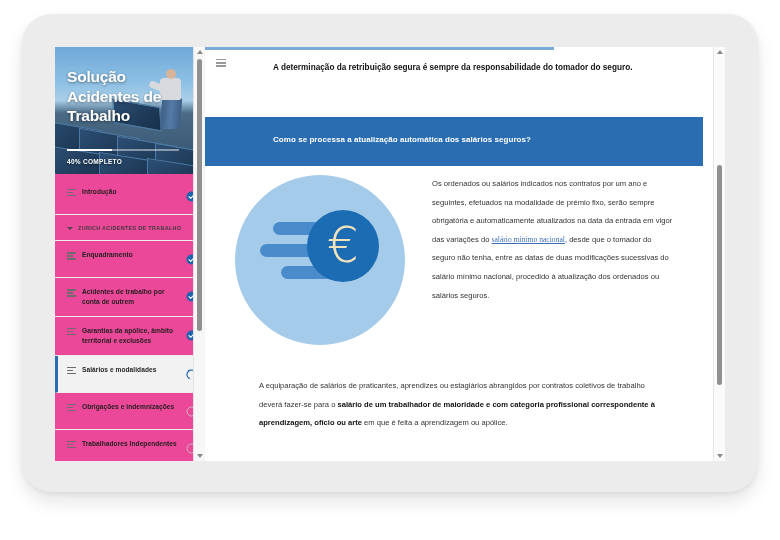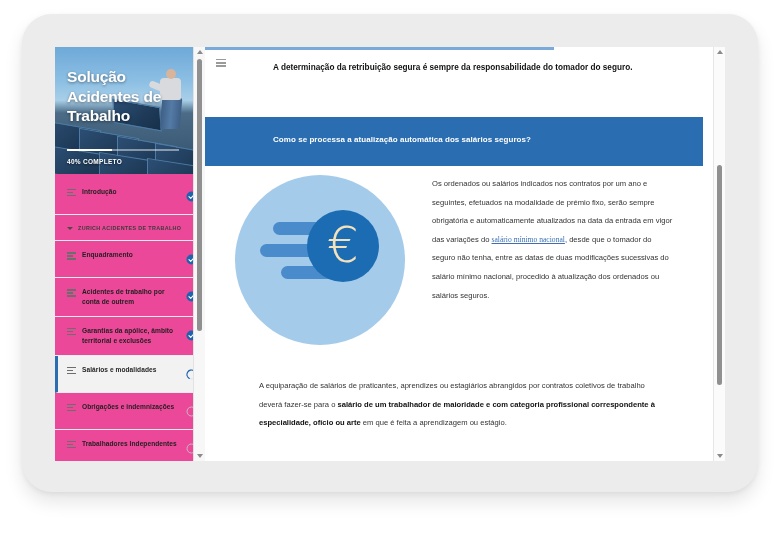--- a/index.html
+++ b/index.html
@@ -483,21 +483,21 @@
         <div id="euro-coin">
           <div id="euro-glyph">€</div>
         </div>
       </div>
 
       <div id="body-paragraph">
         <span>Os ordenados ou salários indicados nos contratos por um ano e seguintes, efetuados na modalidade de prémio fixo, serão sempre obrigatória e automaticamente atualizados na data da entrada em vigor das variações do </span><a href="#">salário mínimo nacional</a><span>, desde que o tomador do seguro não tenha, entre as datas de duas modificações sucessivas do salário mínimo nacional, procedido à atualização dos ordenados ou salários seguros.</span>
       </div>
 
       <div id="closing-paragraph">
-        <span>A equiparação de salários de praticantes, aprendizes ou estagiários abrangidos por contratos coletivos de trabalho deverá fazer-se para o </span><b>salário de um trabalhador de maioridade e com categoria profissional correspondente à especialidade, ofício ou arte</b><span> em que é feita a aprendizagem ou estágio.</span>
+        <span>A equiparação de salários de praticantes, aprendizes ou estagiários abrangidos por contratos coletivos de trabalho deverá fazer-se para o </span><b>salário de um trabalhador de maioridade e com categoria profissional correspondente à aprendizagem, ofício ou arte</b><span> em que é feita a aprendizagem ou apólice.</span>
       </div>
 
       <div id="content-scrollbar">
         <div class="sb-arrow up"></div>
         <div id="content-scroll-thumb"></div>
         <div class="sb-arrow down"></div>
       </div>
     </div>
 
   </div>

